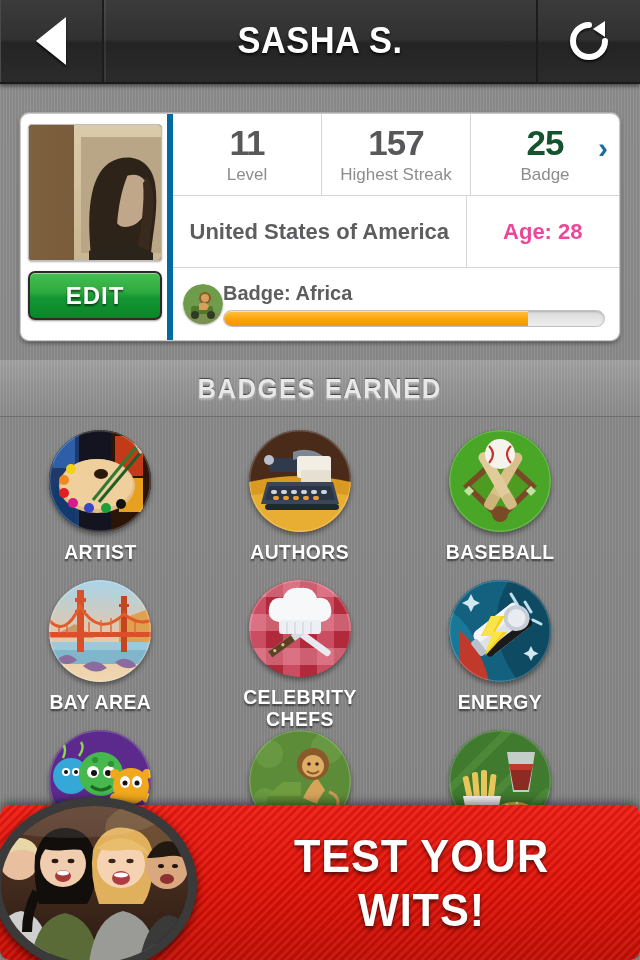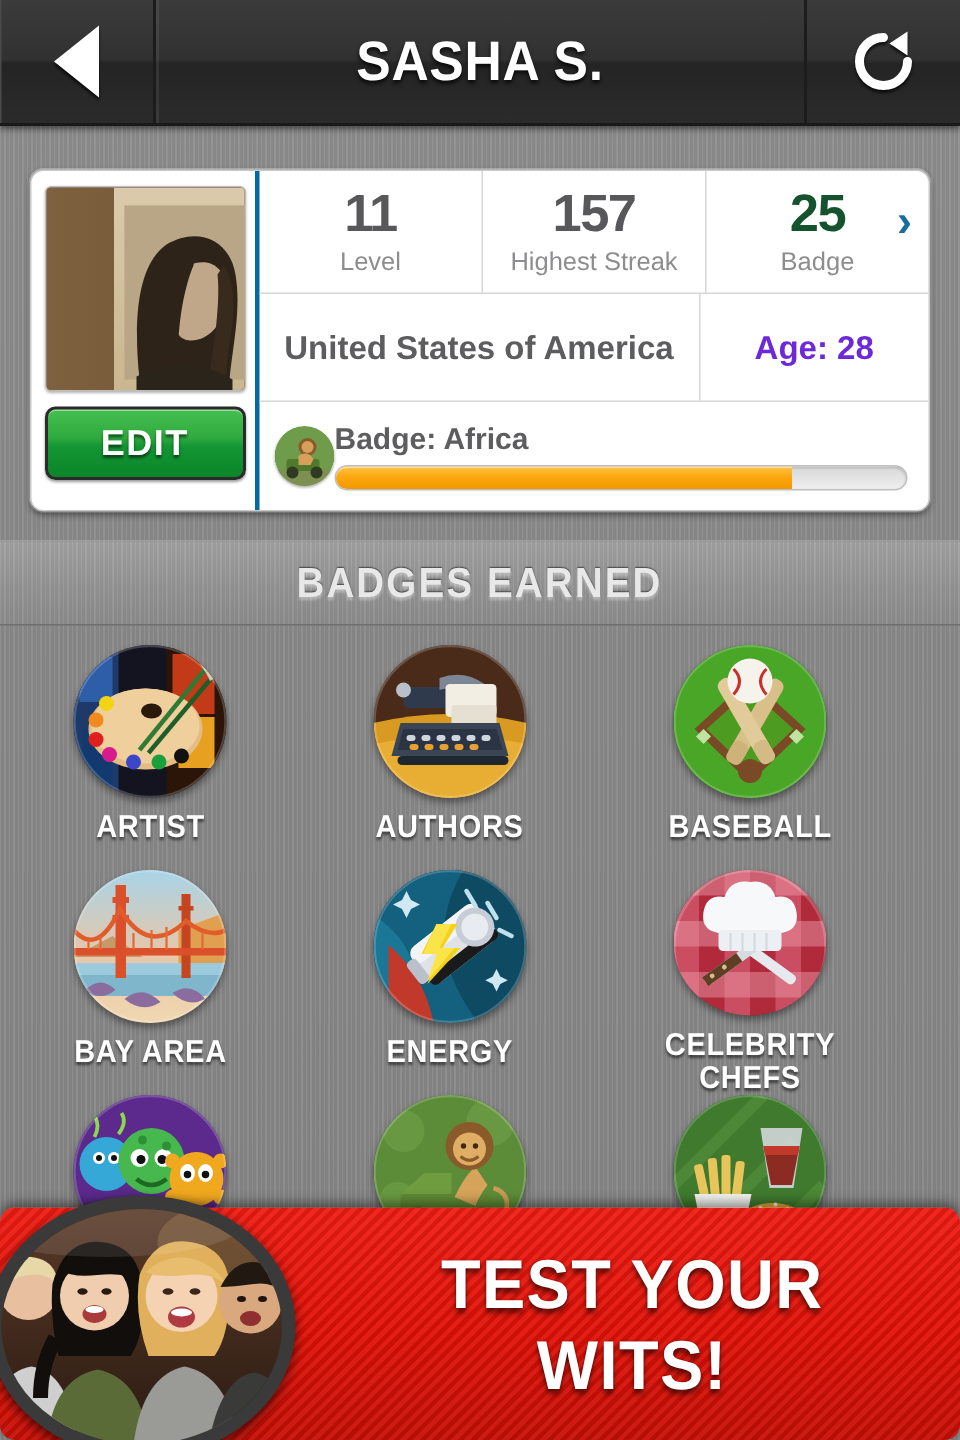--- a/index.html
+++ b/index.html
@@ -57,21 +57,21 @@
   .card {
     position:absolute; left:20px; top:113px; width:600px; height:228px;
     background:#fff; border-radius:9px;
     border:1px solid #c8c8c8;
     box-shadow:0 2px 4px rgba(0,0,0,.45), 0 0 0 1px rgba(255,255,255,.35);
     display:flex; overflow:hidden;
   }
   .card-left {
     width:152px; padding:10px 8px 20px 10px;
     display:flex; flex-direction:column; align-items:center;
-    border-right:3px solid #0369a1;
+    border-right:6px solid #0369a1;
   }
   .avatar {
     width:134px; height:140px; border-radius:4px;
     border:1px solid #bdbdbd;
     box-shadow:0 1px 2px rgba(0,0,0,.3);
     overflow:hidden; position:relative; background:#6d5236;
   }
   .edit-btn {
     margin-top:10px; width:134px; height:50px; border-radius:7px;
     background:linear-gradient(180deg,#46bf52 0%,#2faa3e 42%,#139633 55%,#0b8529 100%);
@@ -102,21 +102,21 @@
     color:#1a6e9e; font-size:30px; font-weight:bold; line-height:1;
   }
   .info-row { height:72px; display:flex; border-bottom:1px solid #d6d6d6;text-align:right; }
   .info-country {
     flex:1.92; display:flex; align-items:center; justify-content:center;
     font-size:22px; color:#5d5d5f; font-weight:bold;
     border-right:1px solid #d6d6d6;
   }
   .info-age {
     flex:1; display:flex; align-items:center; justify-content:center;
-    font-size:22px; color:#6d28d9; font-weight:bold;
+    font-size:22px; color:#ec4899; font-weight:bold;
   }
   .badge-row { flex:1; display:flex; align-items:center; padding:0 14px 0 10px; }
   .badge-thumb {
     width:40px; height:40px; border-radius:50%; overflow:hidden; flex-shrink:0;
     box-shadow:0 1px 2px rgba(0,0,0,.35);
   }
   .badge-info { flex:1; }
   .badge-name { font-size:20px; color:#5d5d5f; font-weight:bold; margin-bottom:5px; }
   .prog-track {
     height:17px; border-radius:9px;
@@ -427,20 +427,60 @@
           </g>
           <circle cx="51" cy="51" r="51" fill="none" stroke="rgba(255,255,255,.2)" stroke-width="3"></circle>
         </svg>
       </div>
       <div class="badge-lbl">BAY AREA</div>
     </div>
 
     <div class="badge-cell">
       <div class="badge-circle">
         <svg width="102" height="102" viewBox="0 0 102 102">
+          <rect width="102" height="102" fill="#b02a3c"></rect>
+          <g opacity=".55" fill="#e06a80">
+            <rect x="0" y="0" width="17" height="102"></rect>
+              <rect x="34" y="0" width="17" height="102"></rect>
+            <rect x="68" y="0" width="17" height="102"></rect>
+          </g>
+          <g opacity=".45" fill="#f0a0b0">
+            <rect x="0" y="0" width="102" height="17"></rect>
+              <rect x="0" y="34" width="102" height="17"></rect>
+            <rect x="0" y="68" width="102" height="17"></rect>
+          </g>
+          <g transform="rotate(36 51 56)">
+            <rect x="16" y="50" width="70" height="7" rx="3" fill="#e6e9ee"></rect>
+            <path d="M16 50 L44 50 L44 57 L16 57 Z" fill="#6b4a2a"></path>
+            <circle cx="22" cy="53" r="1.6" fill="#d8c08a"></circle>
+              <circle cx="32" cy="53" r="1.6" fill="#d8c08a"></circle>
+          </g>
+          <g transform="rotate(-36 51 56)">
+            <rect x="16" y="50" width="70" height="7" rx="3" fill="#d6dae1"></rect>
+            <path d="M16 50 L44 50 L44 57 L16 57 Z" fill="#5d4024"></path>
+            <circle cx="22" cy="53" r="1.6" fill="#d8c08a"></circle>
+              <circle cx="32" cy="53" r="1.6" fill="#d8c08a"></circle>
+          </g>
+          <path d="M30 42 q-12 -2 -10 -14 q2 -12 14 -10 q4 -12 17 -10 q13 -2 17 10 q12 -2 14 10 q2 12 -10 14 z" fill="#f7f8fa"></path>
+          <rect x="30" y="40" width="42" height="14" rx="3" fill="#eceff3"></rect>
+          <g stroke="#d4d9e0" stroke-width="1.4">
+            <path d="M38 42 L38 54"></path>
+              <path d="M46 42 L46 54"></path>
+              <path d="M54 42 L54 54"></path>
+              <path d="M62 42 L62 54"></path>
+          </g>
+          <circle cx="51" cy="51" r="51" fill="none" stroke="rgba(255,255,255,.2)" stroke-width="3"></circle>
+        </svg>
+      </div>
+      <div class="badge-lbl">CELEBRITY CHEFS</div>
+    </div>
+
+    <div class="badge-cell">
+      <div class="badge-circle">
+        <svg width="102" height="102" viewBox="0 0 102 102">
           <rect width="102" height="102" fill="#0f4a63"></rect>
           <path d="M0 0 L60 0 Q30 50 70 102 L0 102Z" fill="#14607f"></path>
           <path d="M0 30 Q40 56 22 102 L0 102Z" fill="#1a7896"></path>
           <path d="M10 50 Q34 70 40 102 L10 102Z" fill="#c0392b"></path>
           <g transform="rotate(-38 51 51)">
             <rect x="26" y="36" width="56" height="30" rx="7" fill="#dfe3e8"></rect>
             <rect x="26" y="36" width="56" height="12" rx="6" fill="#f2f4f7"></rect>
             <rect x="26" y="58" width="56" height="8" rx="4" fill="#1a1a1a"></rect>
             <circle cx="72" cy="51" r="13" fill="#c6cdd6"></circle>
             <circle cx="72" cy="51" r="9" fill="#e8ecf1"></circle>
@@ -454,60 +494,20 @@
           </g>
           <g stroke="#bfe0ee" stroke-width="3" fill="none" stroke-linecap="round">
             <path d="M62 14 L68 24"></path>
               <path d="M76 22 L82 32"></path>
               <path d="M84 40 L92 44"></path>
           </g>
           <circle cx="51" cy="51" r="51" fill="none" stroke="rgba(255,255,255,.2)" stroke-width="3"></circle>
         </svg>
       </div>
       <div class="badge-lbl">ENERGY</div>
-    </div>
-
-    <div class="badge-cell">
-      <div class="badge-circle">
-        <svg width="102" height="102" viewBox="0 0 102 102">
-          <rect width="102" height="102" fill="#b02a3c"></rect>
-          <g opacity=".55" fill="#e06a80">
-            <rect x="0" y="0" width="17" height="102"></rect>
-              <rect x="34" y="0" width="17" height="102"></rect>
-            <rect x="68" y="0" width="17" height="102"></rect>
-          </g>
-          <g opacity=".45" fill="#f0a0b0">
-            <rect x="0" y="0" width="102" height="17"></rect>
-              <rect x="0" y="34" width="102" height="17"></rect>
-            <rect x="0" y="68" width="102" height="17"></rect>
-          </g>
-          <g transform="rotate(36 51 56)">
-            <rect x="16" y="50" width="70" height="7" rx="3" fill="#e6e9ee"></rect>
-            <path d="M16 50 L44 50 L44 57 L16 57 Z" fill="#6b4a2a"></path>
-            <circle cx="22" cy="53" r="1.6" fill="#d8c08a"></circle>
-              <circle cx="32" cy="53" r="1.6" fill="#d8c08a"></circle>
-          </g>
-          <g transform="rotate(-36 51 56)">
-            <rect x="16" y="50" width="70" height="7" rx="3" fill="#d6dae1"></rect>
-            <path d="M16 50 L44 50 L44 57 L16 57 Z" fill="#5d4024"></path>
-            <circle cx="22" cy="53" r="1.6" fill="#d8c08a"></circle>
-              <circle cx="32" cy="53" r="1.6" fill="#d8c08a"></circle>
-          </g>
-          <path d="M30 42 q-12 -2 -10 -14 q2 -12 14 -10 q4 -12 17 -10 q13 -2 17 10 q12 -2 14 10 q2 12 -10 14 z" fill="#f7f8fa"></path>
-          <rect x="30" y="40" width="42" height="14" rx="3" fill="#eceff3"></rect>
-          <g stroke="#d4d9e0" stroke-width="1.4">
-            <path d="M38 42 L38 54"></path>
-              <path d="M46 42 L46 54"></path>
-              <path d="M54 42 L54 54"></path>
-              <path d="M62 42 L62 54"></path>
-          </g>
-          <circle cx="51" cy="51" r="51" fill="none" stroke="rgba(255,255,255,.2)" stroke-width="3"></circle>
-        </svg>
-      </div>
-      <div class="badge-lbl">CELEBRITY CHEFS</div>
     </div>
 
     <div class="badge-cell">
       <div class="badge-circle">
         <svg width="102" height="102" viewBox="0 0 102 102">
           <rect width="102" height="102" fill="#5b2a8c"></rect>
           <circle cx="22" cy="46" r="18" fill="#35a8d8"></circle>
           <circle cx="17" cy="42" r="4" fill="#fff"></circle>
             <circle cx="27" cy="42" r="4" fill="#fff"></circle>
           <circle cx="17" cy="42" r="2" fill="#111"></circle>

